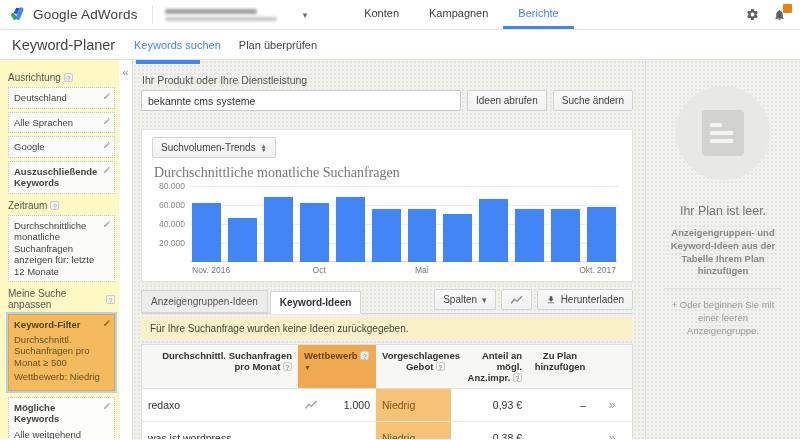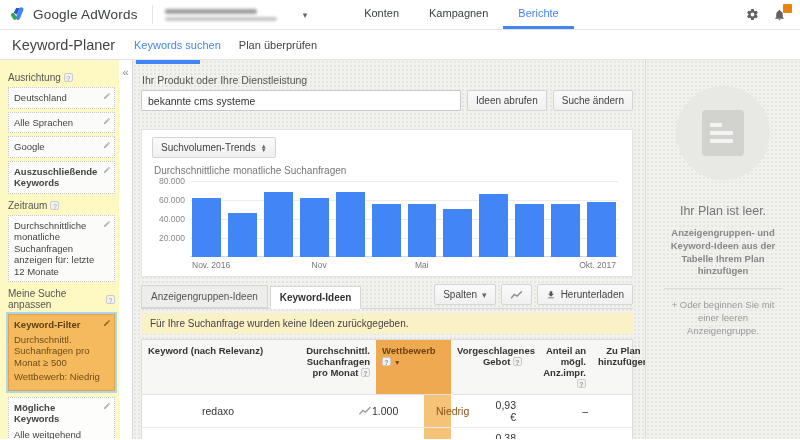--- a/index.html
+++ b/index.html
@@ -53,21 +53,21 @@
   .main { flex:1; position:relative; padding:12px 12px 0 8px; overflow:hidden; }
   .active-tab-bar { position:absolute; top:0; left:3px; width:64px; height:4px; background:#4285f4; }
   .prod-label { font-size:10.5px; color:#555; margin:2px 0 4px 1px; }
   .prod-row { display:flex; align-items:center; gap:6px; }
   .prod-input { width:322px; height:21px; border:1px solid #c9c9c9; border-radius:1px; padding:0 6px; font-size:10.5px; font-family:"Liberation Sans",sans-serif; color:#333; background:#fff; }
   .gbtn { display:inline-flex; align-items:center; gap:5px; padding:0 8px; height:21px; font-size:10px; color:#444; background:linear-gradient(#fafafa,#f0f0f0); border:1px solid #d4d4d4; border-radius:2px; cursor:pointer; white-space:nowrap; }
 
   
   .chart-card { margin-top:18px; background:#fff; border:1px solid #e2e2e0; padding:7px 10px 6px; }
   .updown { display:inline-flex; flex-direction:column; line-height:4px; font-size:6px; color:#666; }
-  .chart-title { font-size:10px; color:#777; margin:7px 0 5px 2px; }
+  .chart-title { font-size:14px; color:#777; margin:7px 0 5px 2px;font-family:Liberation Serif, serif; }
   .plot-wrap { margin-left:38px; margin-right:4px; }
   .plot { position:relative; height:76px; }
   .gridline { position:absolute; left:0; right:0; height:1px; background:#ececea; }
   .gridline.base { background:#d6d6d4; }
   .ytick { position:absolute; right:calc(100% + 5px); transform:translateY(-50%); font-size:8.5px; color:#888; white-space:nowrap; }
   .bars { position:absolute; left:2px; right:2px; top:0; bottom:0; display:flex; align-items:flex-end; gap:7px; }
   .bar { flex:1; background:#4285f4; }
   .xlabels { display:flex; gap:7px; margin:3px 2px 0; }
   .xlab { flex:1; font-size:8.5px; color:#777; text-align:center; white-space:nowrap; }
 
@@ -82,21 +82,21 @@
   
   .ktable { margin-top:5px; background:#fff; border:1px solid #dcdcda; }
   .thead, .trow { display:grid; grid-template-columns:156px 78px 75px 77px 64px 1fr; }
   .thead { background:#f7f7f5; border-bottom:1px solid #e0e0de; }
   .th { font-size:9.5px; font-weight:bold; color:#333; padding:5px 6px; line-height:11px; }
   .th.r, .td.r { text-align:right; }
   .th.c, .td.c { text-align:center; }
   .th-comp { background:#efa951; color:#6d4310; cursor:pointer; }
   .sort { font-size:7px; color:#7a4a10; }
   .trow { border-bottom:1px solid #ebebe9; height:33px; }
-  .td { font-size:10.5px; color:#333; padding:0 12px; display:flex; align-items:center;margin-left:48px; }
+  .td { font-size:10.5px; color:#333; padding:0 6px; display:flex; align-items:center; }
   .td.r { justify-content:flex-end; }
   .td.c { justify-content:center; }
   .td-search { justify-content:space-between; }
   .td-comp { background:#f6c278; color:#85541a; }
   .spark { cursor:pointer; display:flex; align-items:center; }
   .addrow { color:#999; font-size:12px; cursor:pointer; }
 
   
   .vdivider { width:1px; background:#d9d9d9; }
   .plan { width:154px; padding-top:14px; text-align:center; overflow:hidden; }
@@ -269,21 +269,21 @@
                 <div class="bar" style="height: 82.5%; background: rgb(66, 133, 244);"></div>
                 <div class="bar" style="height: 70%; background: rgb(66, 133, 244);"></div>
                 <div class="bar" style="height: 70%; background: rgb(66, 133, 244);"></div>
                 <div class="bar" style="height: 72.5%; background: rgb(66, 133, 244);"></div>
               </div>
           </div>
           <div class="xlabels">
               <div class="xlab">Nov. 2016</div>
               <div class="xlab"></div>
               <div class="xlab"></div>
-              <div class="xlab">Nov</div>
+              <div class="xlab">Oct</div>
               <div class="xlab"></div>
               <div class="xlab"></div>
               <div class="xlab">Mai</div>
               <div class="xlab"></div>
               <div class="xlab"></div>
               <div class="xlab"></div>
               <div class="xlab"></div>
               <div class="xlab">Okt. 2017</div>
             </div>
         </div>
@@ -308,21 +308,20 @@
               </svg>
             <span>Herunterladen</span>
           </button>
         </div>
       </div>
 
       <div class="notice">Für Ihre Suchanfrage wurden keine Ideen zurückgegeben.</div>
 
       <section class="ktable">
         <div class="thead">
-          <div class="th">Keyword (nach Relevanz)</div>
           <div class="th r">
             <span>Durchschnittl. Suchanfragen pro Monat</span> <span class="help">?</span>
           </div>
           <div class="th th-comp">
             <span>Wettbewerb</span> <span class="help">?</span> <span class="sort">▼</span>
           </div>
           <div class="th r">
             <span>Vorgeschlagenes Gebot</span> <span class="help">?</span>
           </div>
           <div class="th r">

